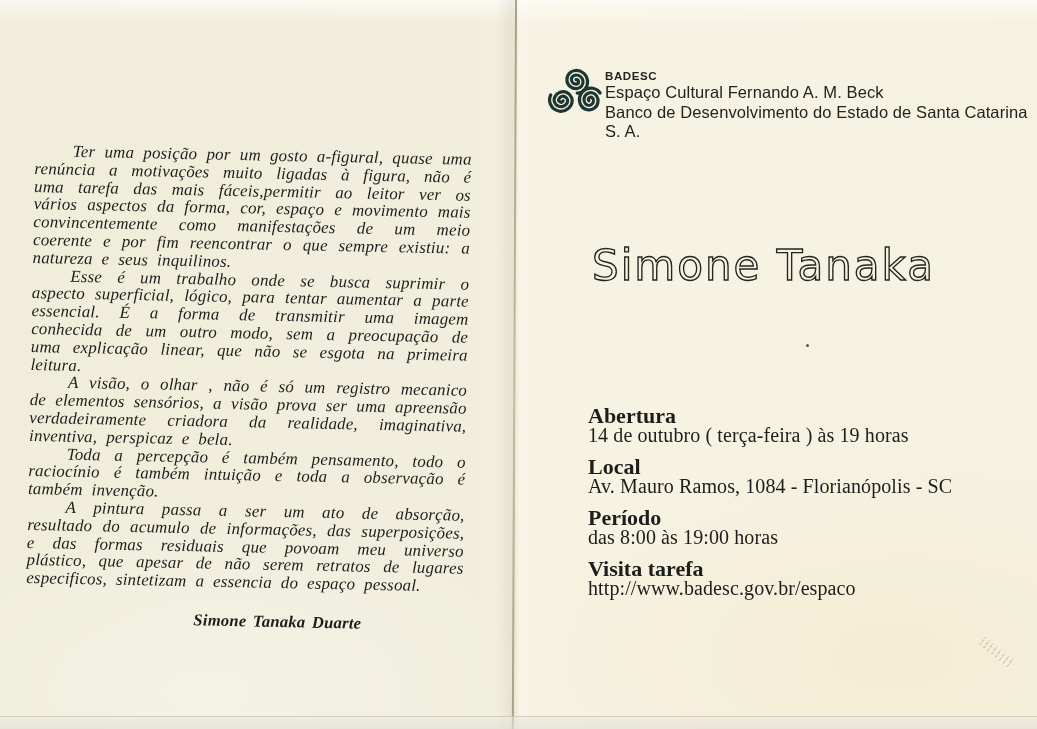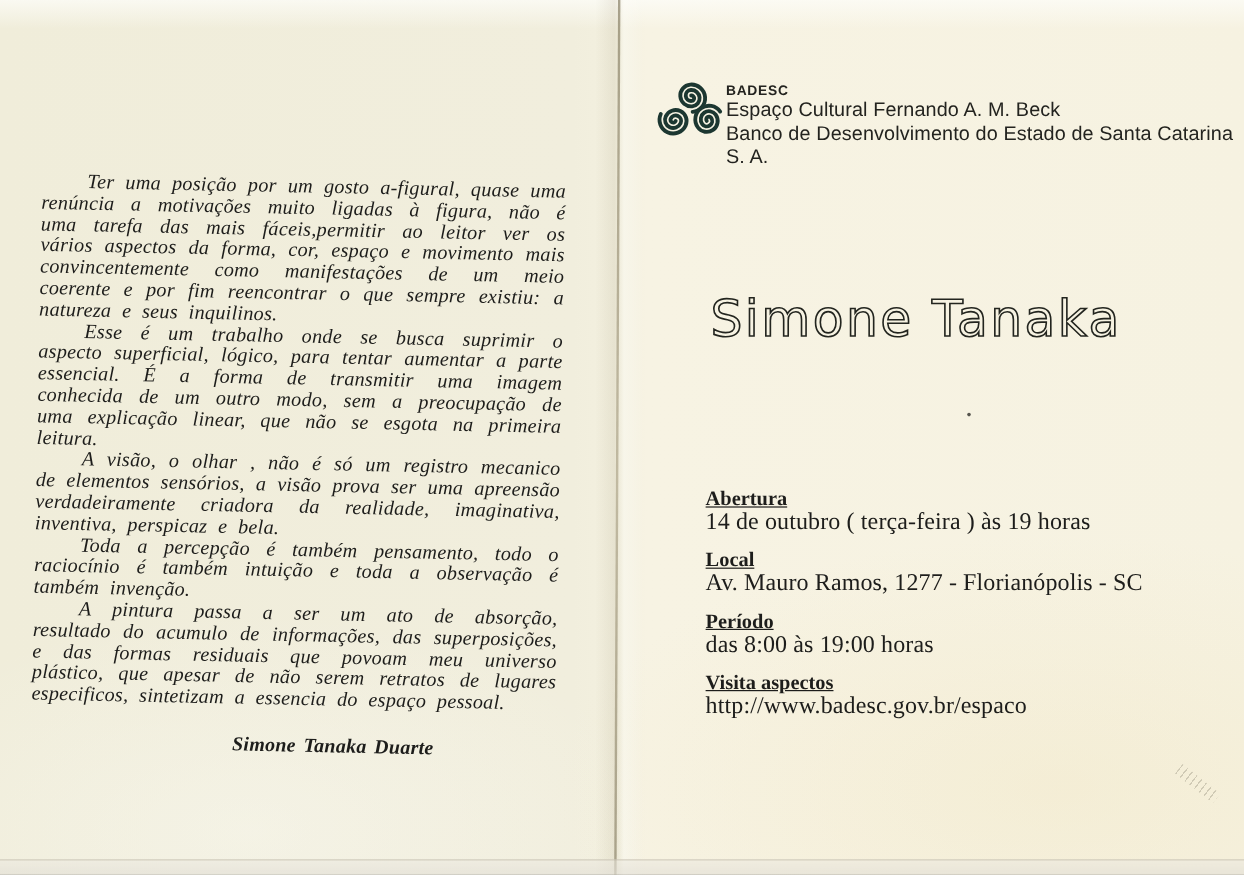--- a/index.html
+++ b/index.html
@@ -52,21 +52,21 @@
   .artist-title{
     position:absolute;left:592px;top:241px;width:410px;white-space:nowrap;
     font-family:"DejaVu Sans", sans-serif;
     font-size:42px;letter-spacing:2px;color:#23251f;
     -webkit-text-fill-color:transparent;-webkit-text-stroke:1.35px #23251f;
   }
 
   
   .details{position:absolute;left:588px;top:406px;width:400px;}
   .detail-section{margin-bottom:12px;}
-  .detail-label{font-weight:bold;font-size:17px;line-height:20px;text-decoration:underline;}
+  .detail-label{font-weight:bold;font-size:22px;line-height:20px;}
   .detail-line{font-size:20px;line-height:19px;letter-spacing:0.1px;}
 </style>
 </head>
 <body>
 
 <div class="canvas">
 
   <div class="top-light-band"></div>
   <div class="fold"></div>
   <div class="fold-line"></div>
@@ -100,25 +100,25 @@
 
   <div class="artist-title">Simone Tanaka</div>
 
   <div class="details">
     <div class="detail-section">
       <div class="detail-label">Abertura</div>
       <div class="detail-line">14 de outubro ( terça-feira ) às 19 horas</div>
     </div>
     <div class="detail-section">
       <div class="detail-label">Local</div>
-      <div class="detail-line">Av. Mauro Ramos, 1277 - Florianópolis - SC</div>
+      <div class="detail-line">Av. Mauro Ramos, 1084 - Florianópolis - SC</div>
     </div>
     <div class="detail-section">
       <div class="detail-label">Período</div>
       <div class="detail-line">das 8:00 às 19:00 horas</div>
     </div>
     <div class="detail-section">
-      <div class="detail-label">Visita aspectos</div>
+      <div class="detail-label">Visita tarefa</div>
       <div class="detail-line">http://www.badesc.gov.br/espaco</div>
     </div>
   </div>
 
 </div>
 
 </body></html>

